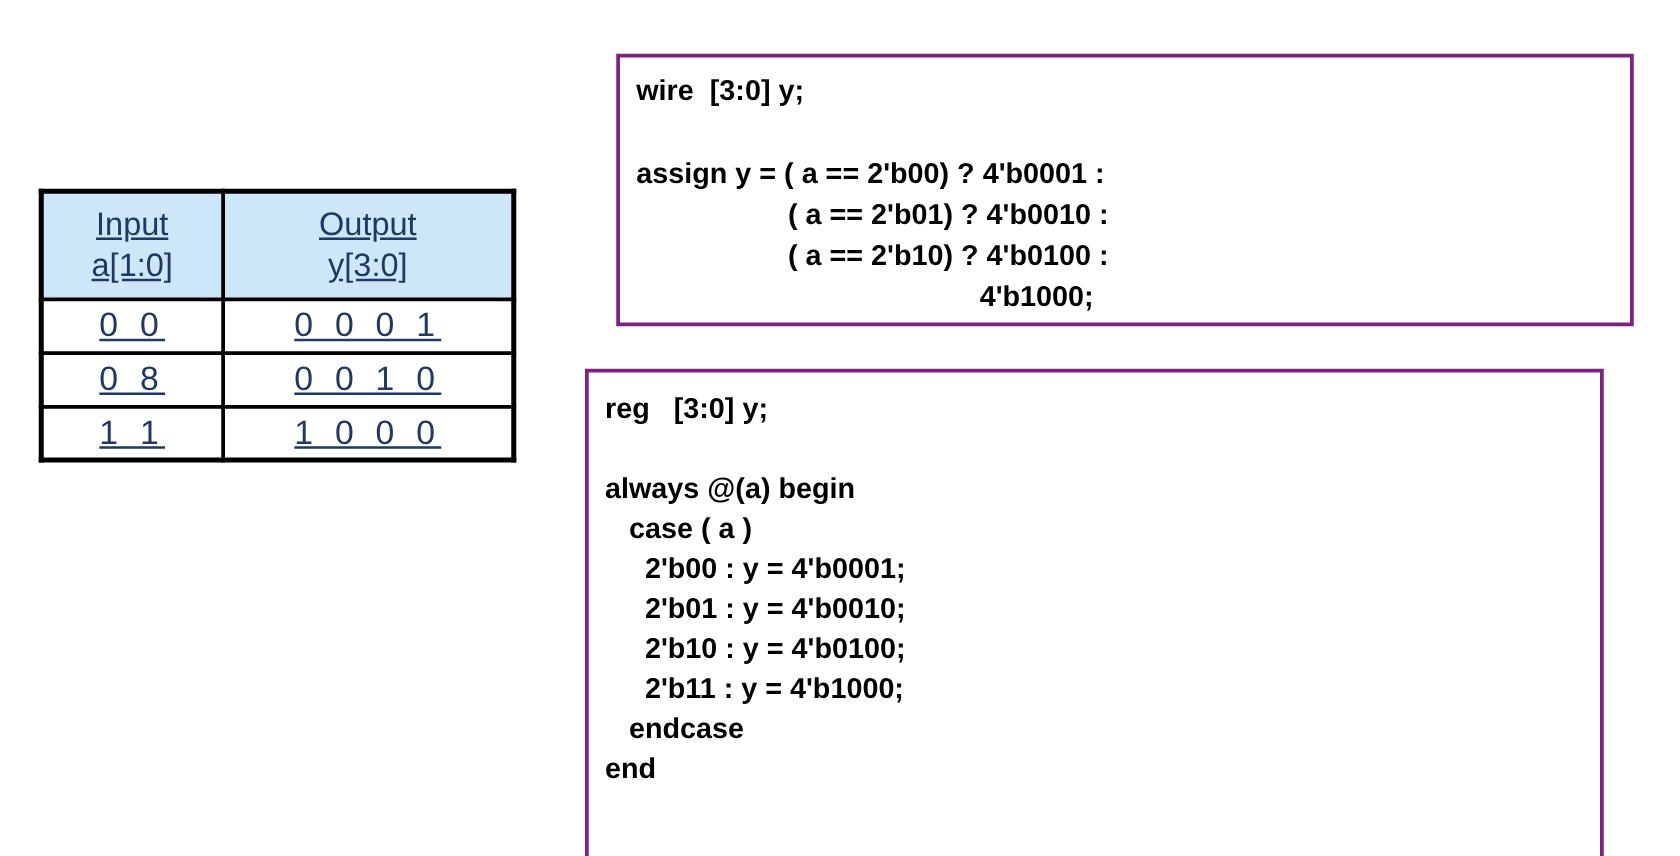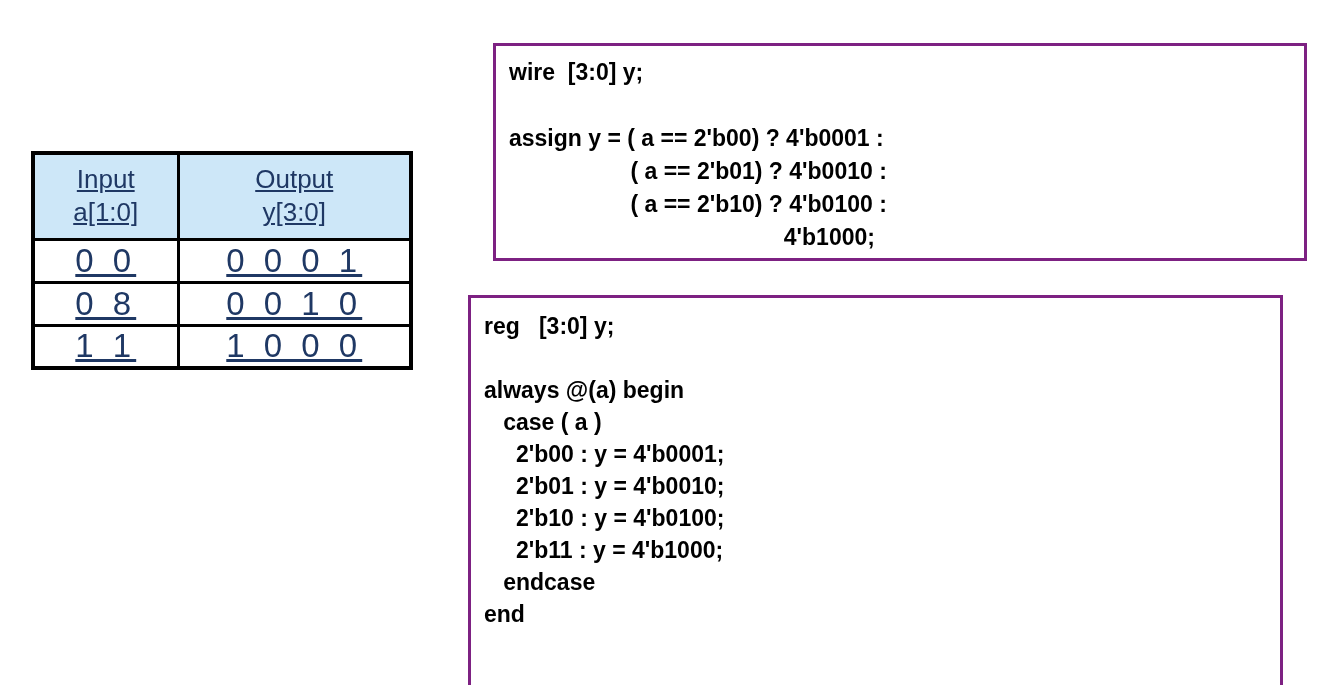--- a/index.html
+++ b/index.html
@@ -44,21 +44,21 @@
   }
   .truth-table th{
     background:var(--table-header-bg);
     font-weight:400;
     font-size:26px;
     line-height:33px;
     height:86px;
     vertical-align:middle;
   }
   .truth-table td{
-    font-size:33px;
+    font-size:27px;
     height:43px;
     vertical-align:middle;
     letter-spacing:5px;
     white-space:pre;
   }
   .col-input{width:145px;}
   .col-output{width:233px;}
 
   
   .code-box{

